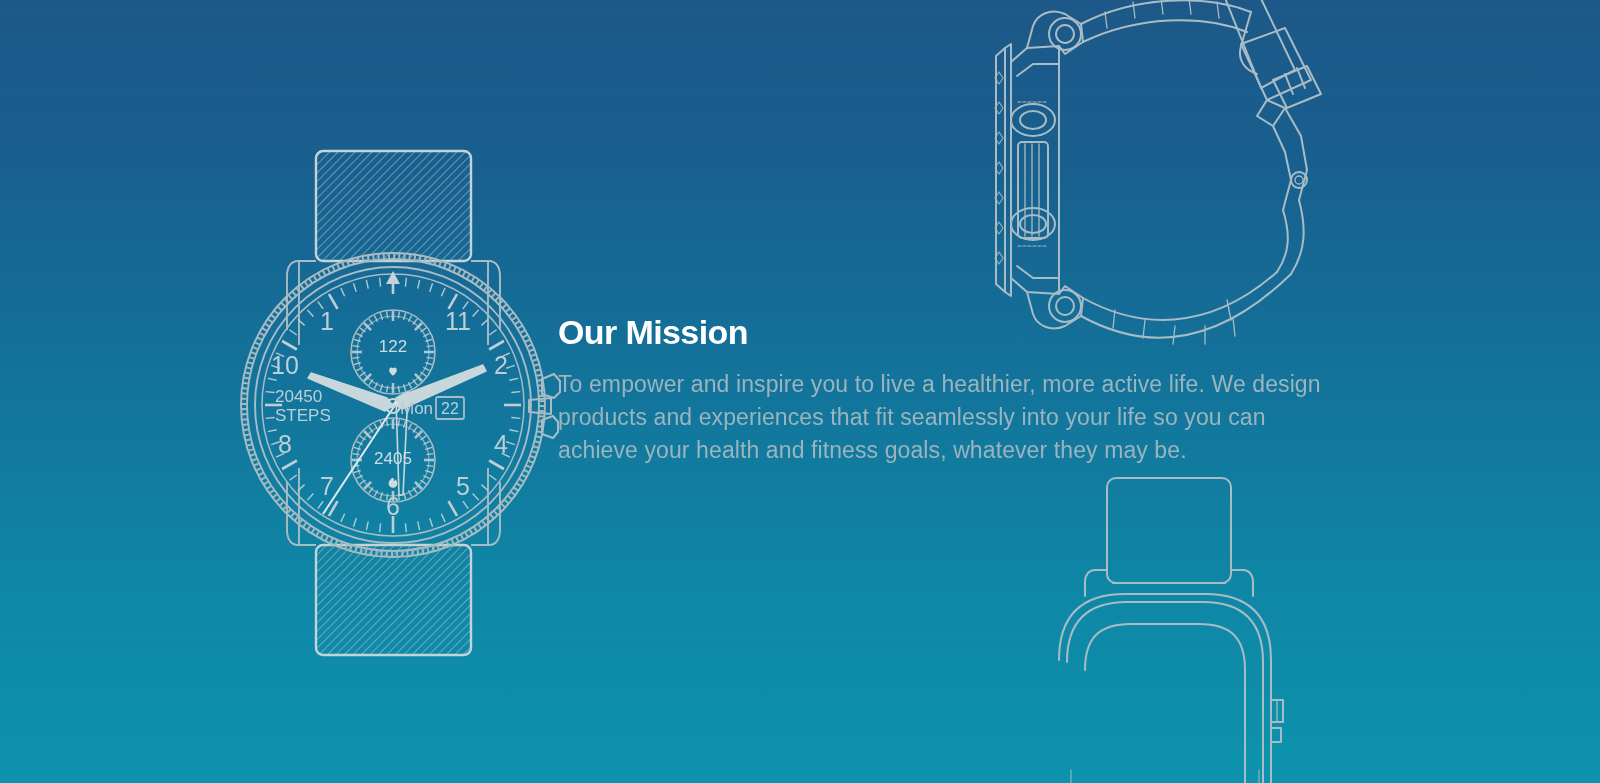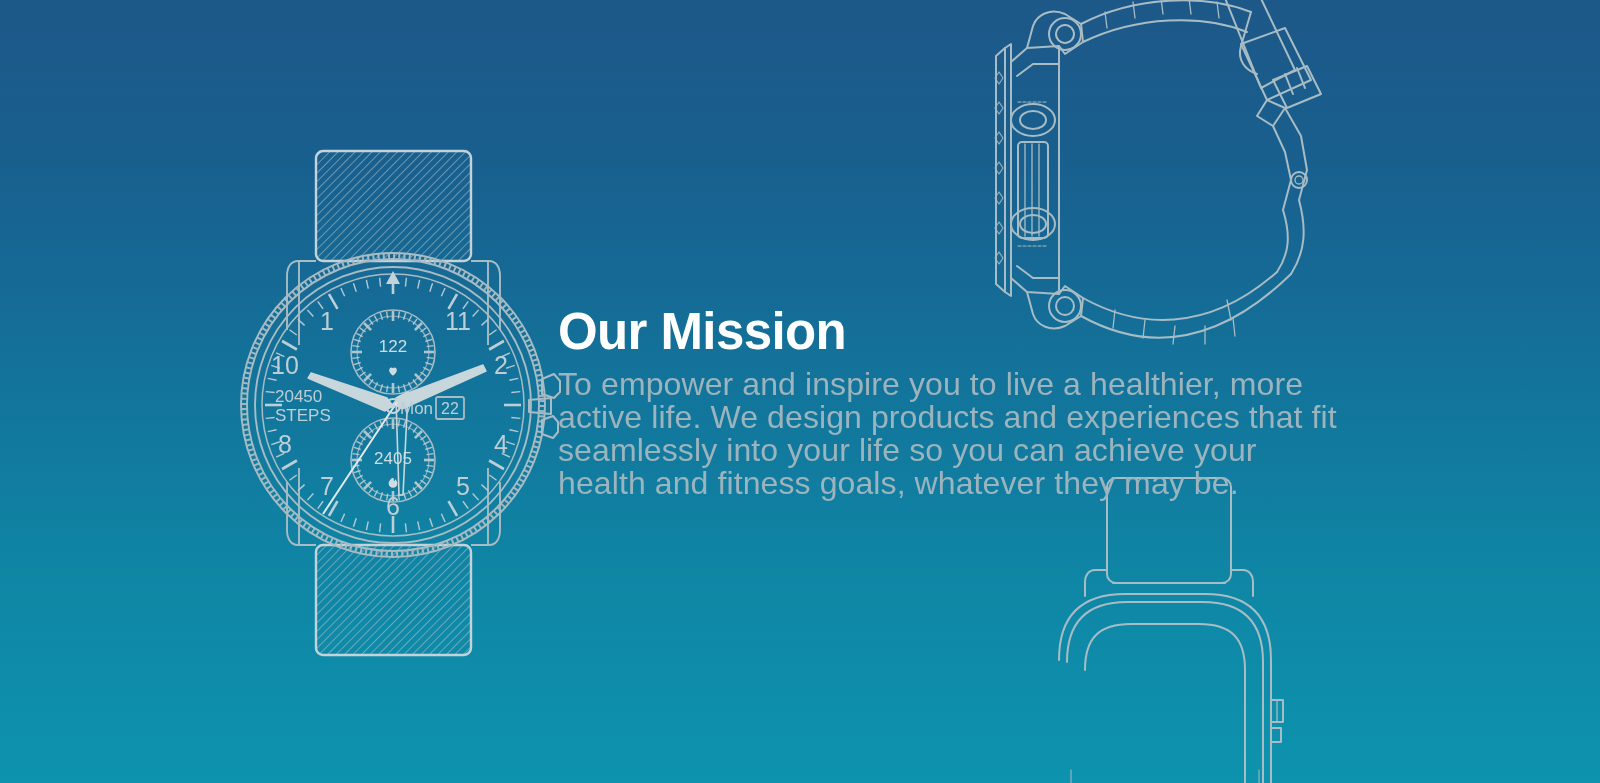--- a/index.html
+++ b/index.html
@@ -45,29 +45,29 @@
 
   
   #mission-block {
     position: absolute;
     left: 558px;
     top: 308px;
     width: 790px;
   }
   #mission-title {
     margin: 0;
-    font-size: 51px;
+    font-size: 34px;
     line-height: 48px;
     font-weight: bold;
     color: #ffffff;
     letter-spacing: -0.6px;
   }
   #mission-body {
     margin: 12px 0 9px 0;
-    font-size: 32px;
+    font-size: 23px;
     line-height: 33px;
     color: #9bb4bd;
     letter-spacing: 0.1px;
     max-width: 790px;
   }
 </style>
 </head>
 <body>
 
 <div id="hero">

